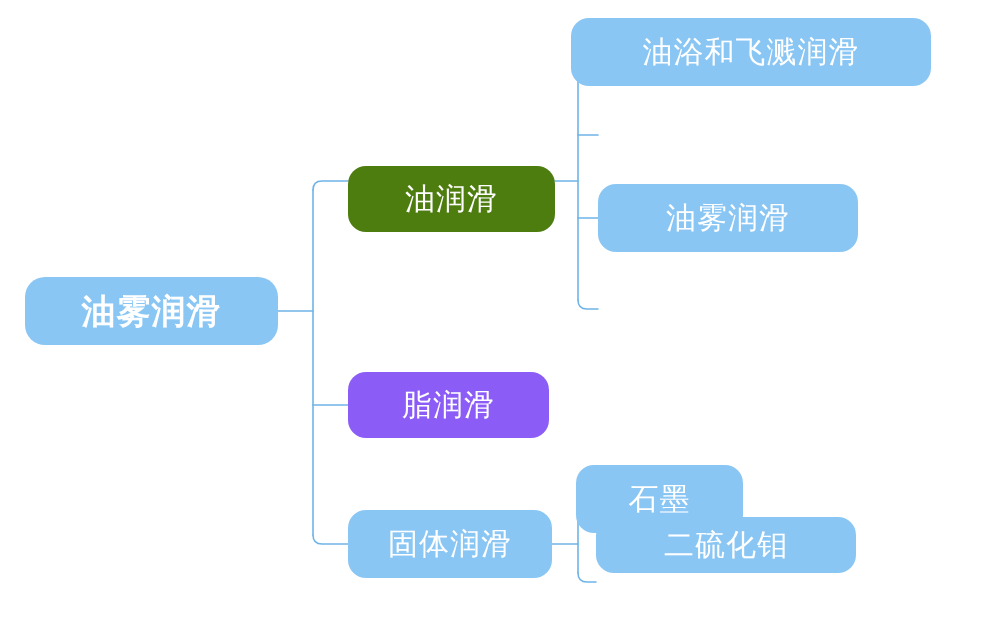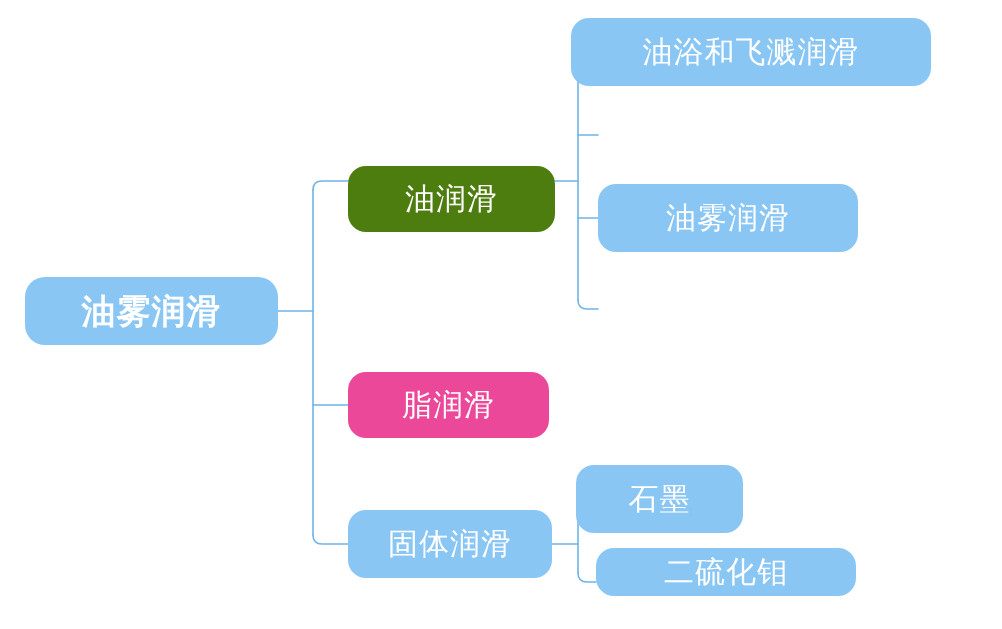--- a/index.html
+++ b/index.html
@@ -94,21 +94,21 @@
   </svg>
 
   <div class="node level-root" style="left: 25px; top: 277px; width: 253px; height: 68px; background: rgb(138, 198, 244); color: rgb(255, 255, 255);">
     <span class="node-label">油雾润滑</span>
   </div>
 
   <div class="node level-1" style="left: 348px; top: 152px; width: 207px; height: 66px; background: #4d7c0f; color: rgb(255, 255, 255); margin-top: 14px;">
     <span class="node-label">油润滑</span>
   </div>
 
-  <div class="node level-1" style="left: 348px; top: 372px; width: 201px; height: 66px; background: #ec4899; color: rgb(255, 255, 255);">
+  <div class="node level-1" style="left: 348px; top: 372px; width: 201px; height: 66px; background: #8b5cf6; color: rgb(255, 255, 255);">
     <span class="node-label">脂润滑</span>
   </div>
 
   <div class="node level-1" style="left: 348px; top: 510px; width: 204px; height: 68px; background: rgb(138, 198, 244); color: rgb(255, 255, 255); text-align: center;">
     <span class="node-label">固体润滑</span>
   </div>
 
   <div class="node level-2" style="left: 571px; top: 18px; width: 360px; height: 68px; background: rgb(138, 198, 244); color: rgb(255, 255, 255);">
     <span class="node-label">油浴和飞溅润滑</span>
   </div>
@@ -116,17 +116,17 @@
 
   <div class="node level-2" style="left: 598px; top: 184px; width: 260px; height: 68px; background: rgb(138, 198, 244); color: rgb(255, 255, 255);">
     <span class="node-label">油雾润滑</span>
   </div>
 
 
   <div class="node level-2" style="left: 576px; top: 465px; width: 167px; height: 68px; background: rgb(138, 198, 244); color: rgb(255, 255, 255);">
     <span class="node-label">石墨</span>
   </div>
 
-  <div class="node level-2" style="left: 596px; top: 548px; width: 260px; height: 48px; background: rgb(138, 198, 244); color: rgb(255, 255, 255);">
+  <div class="node level-2" style="left: 596px; top: 517px; width: 260px; height: 56px; background: rgb(138, 198, 244); color: rgb(255, 255, 255);">
     <span class="node-label">二硫化钼</span>
   </div>
 
 </div>
 
 </body></html>

